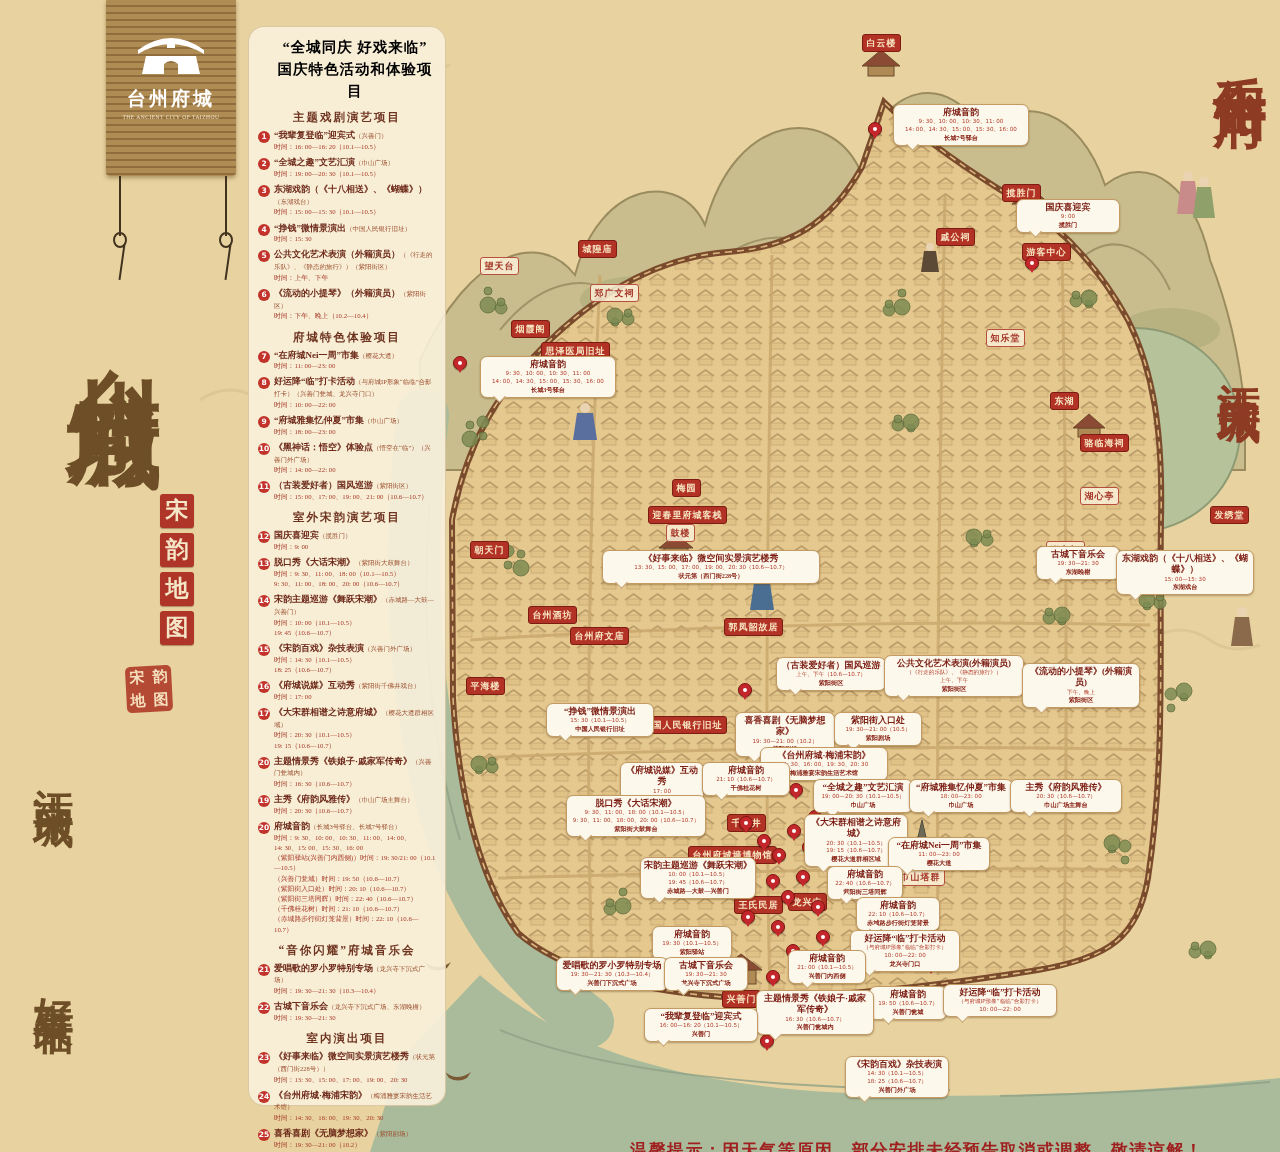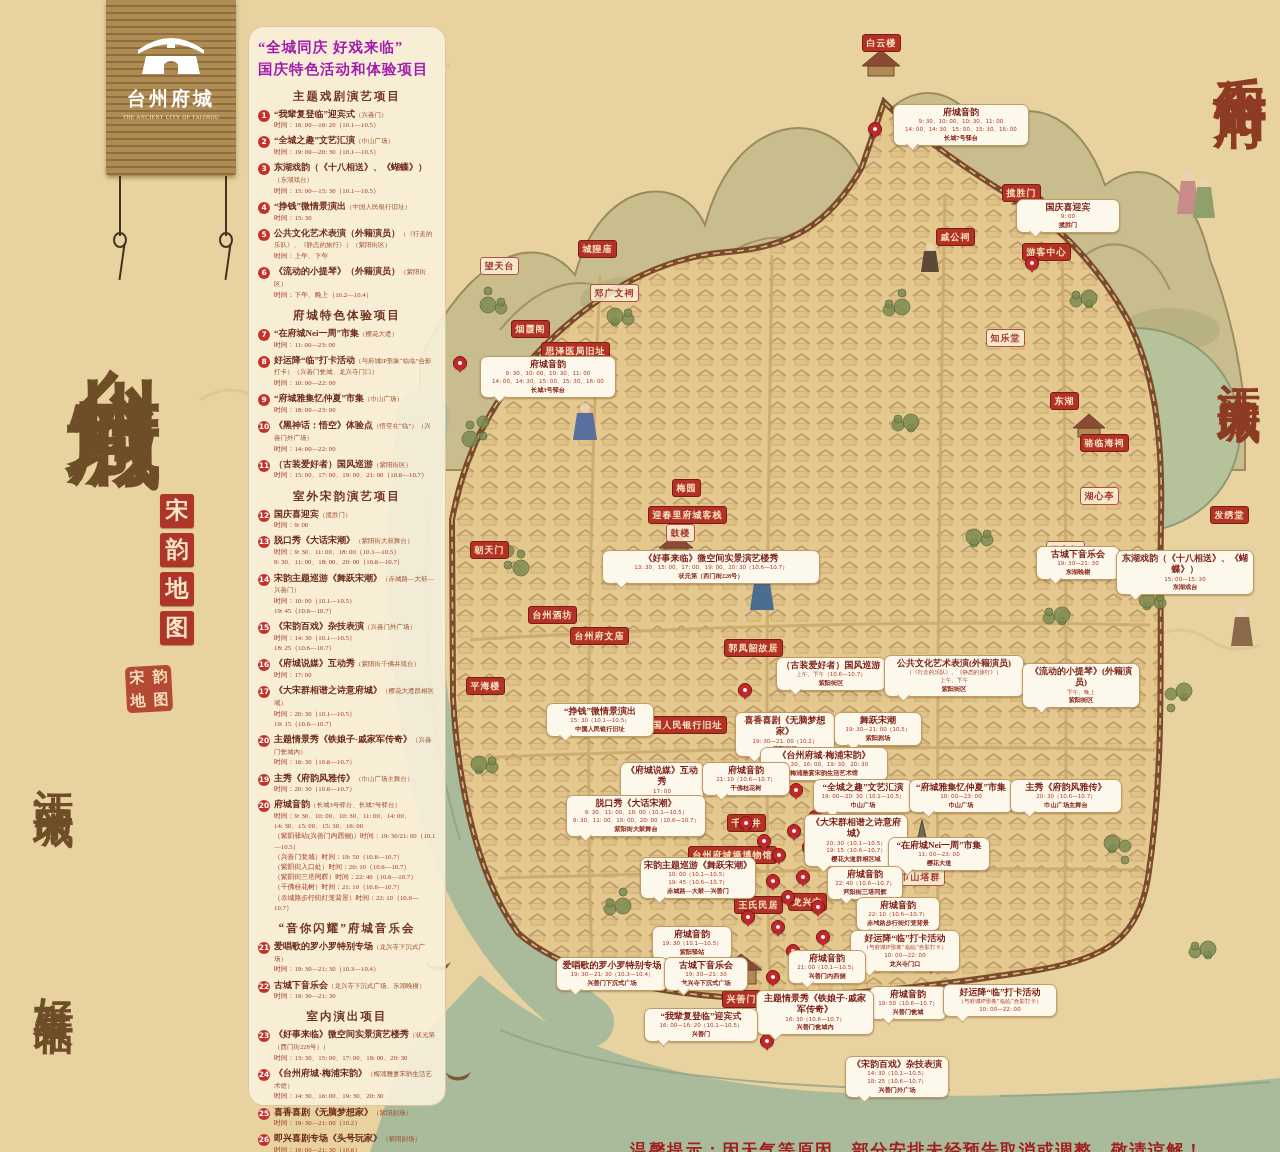--- a/index.html
+++ b/index.html
@@ -25,21 +25,21 @@
     z-index:6;transform:rotate(-3deg);opacity:.93;display:grid;grid-template-columns:1fr 1fr;
     align-items:center;justify-items:center;color:#f7e3c0;font-size:15px;font-weight:bold;}
   .bl-title{left:26px;top:758px;font-size:40px;color:#6d4e27;letter-spacing:6px;}
   .bl-title2{left:26px;top:966px;font-size:40px;color:#6d4e27;letter-spacing:6px;}
   .r-title1{right:4px;top:32px;font-size:54px;color:#8e3b24;letter-spacing:4px;}
   .r-title2{right:12px;top:350px;font-size:43px;color:#8e3b24;letter-spacing:4px;}
   
   .panel{position:absolute;left:248px;top:26px;width:198px;height:1080px;z-index:5;
     background:rgba(250,241,219,.9);border-radius:16px;border:1px solid rgba(170,130,70,.35);
     padding:10px 9px;box-sizing:border-box;}
-  .p-quote{font-size:14.5px;font-weight:bold;color:#a21caf;letter-spacing:1px;line-height:1.5;}
+  .p-quote{font-size:14.5px;font-weight:bold;color:#000000;text-align:center;letter-spacing:1px;line-height:1.5;margin-left:16px;}
   .sec-title{font-size:11.5px;font-weight:bold;color:#6e3420;text-align:center;margin:8px 0 5px;letter-spacing:2px;}
   .item{display:flex;gap:4px;margin:0 0 5px;}
   .badge{flex:0 0 auto;width:12px;height:12px;border-radius:50%;background:#c1332b;color:#fff;
     font-size:7.5px;line-height:12px;text-align:center;font-weight:bold;margin-top:1px;
     font-family:"DejaVu Sans",sans-serif;}
   .it-body{flex:1;}
   .it-title{font-size:9px;font-weight:bold;color:#6e2a1a;line-height:1.3;}
   .lc{font-size:6.5px;color:#9c5030;font-weight:normal;}
   .it-line{font-size:6.8px;color:#a63a28;line-height:1.5;}
   
@@ -471,21 +471,21 @@
       <div class="plaque plaque-r" style="left: 1080px; top: 434px;">骆临海祠</div>
       <div class="plaque plaque-o" style="left: 1080px; top: 487px;">湖心亭</div>
       <div class="plaque plaque-r" style="left: 1210px; top: 506px;">发绣堂</div>
       <div class="plaque plaque-r" style="left: 672px; top: 479px;">梅园</div>
       <div class="plaque plaque-r" style="left: 648px; top: 506px;">迎春里府城客栈</div>
       <div class="plaque plaque-o" style="left: 666px; top: 524px;">鼓楼</div>
       <div class="plaque plaque-r" style="left: 470px; top: 541px;">朝天门</div>
       <div class="plaque plaque-o" style="left: 1046px; top: 541px;">崇和门</div>
       <div class="plaque plaque-r" style="left: 528px; top: 606px;">台州酒坊</div>
       <div class="plaque plaque-r" style="left: 570px; top: 627px;">台州府文庙</div>
-      <div class="plaque plaque-r" style="left: 724px; top: 639px;">郭凤韶故居</div>
+      <div class="plaque plaque-r" style="left: 724px; top: 618px;">郭凤韶故居</div>
       <div class="plaque plaque-r" style="left: 466px; top: 677px;">平海楼</div>
       <div class="plaque plaque-r" style="left: 638px; top: 716px;">中国人民银行旧址</div>
       <div class="plaque plaque-r" style="left: 727px; top: 814px;">千佛井</div>
       <div class="plaque plaque-r" style="left: 688px; top: 846px;">台州府城墙博物馆</div>
       <div class="plaque plaque-o" style="left: 896px; top: 868px;">巾山塔群</div>
       <div class="plaque plaque-r" style="left: 734px; top: 896px;">王氏民居</div>
       <div class="plaque plaque-r" style="left: 788px; top: 893px;">龙兴寺</div>
       <div class="plaque plaque-r" style="left: 722px; top: 990px;">兴善门</div>
     </div>
   <div class="layer" id="pins-layer">
@@ -569,21 +569,21 @@
         <div class="ct">《流动的小提琴》(外籍演员)</div>
         <div class="cl">下午、晚上</div>
         <div class="cloc">紫阳街区</div>
       </div>
       <div class="callout" style="left: 735px; top: 712px; width: 92px;">
         <div class="ct">喜香喜剧《无脑梦想家》</div>
         <div class="cl">19: 30—21: 00（10.2）</div>
         <div class="cloc">紫阳剧场</div>
       </div>
       <div class="callout" style="left: 834px; top: 712px; width: 80px;">
-        <div class="ct">舞跃宋潮</div>
+        <div class="ct">紫阳街入口处</div>
         <div class="cl">19: 30—21: 00（10.5）</div>
         <div class="cloc">紫阳剧场</div>
       </div>
       <div class="callout" style="left: 760px; top: 747px; width: 120px;">
         <div class="ct">《台州府城·梅浦宋韵》</div>
         <div class="cl">14: 30、16: 00、19: 30、20: 30</div>
         <div class="cloc">梅浦雅宴宋韵生活艺术馆</div>
       </div>
       <div class="callout" style="left: 813px; top: 779px; width: 92px;">
         <div class="ct">“全城之趣”文艺汇演</div>

